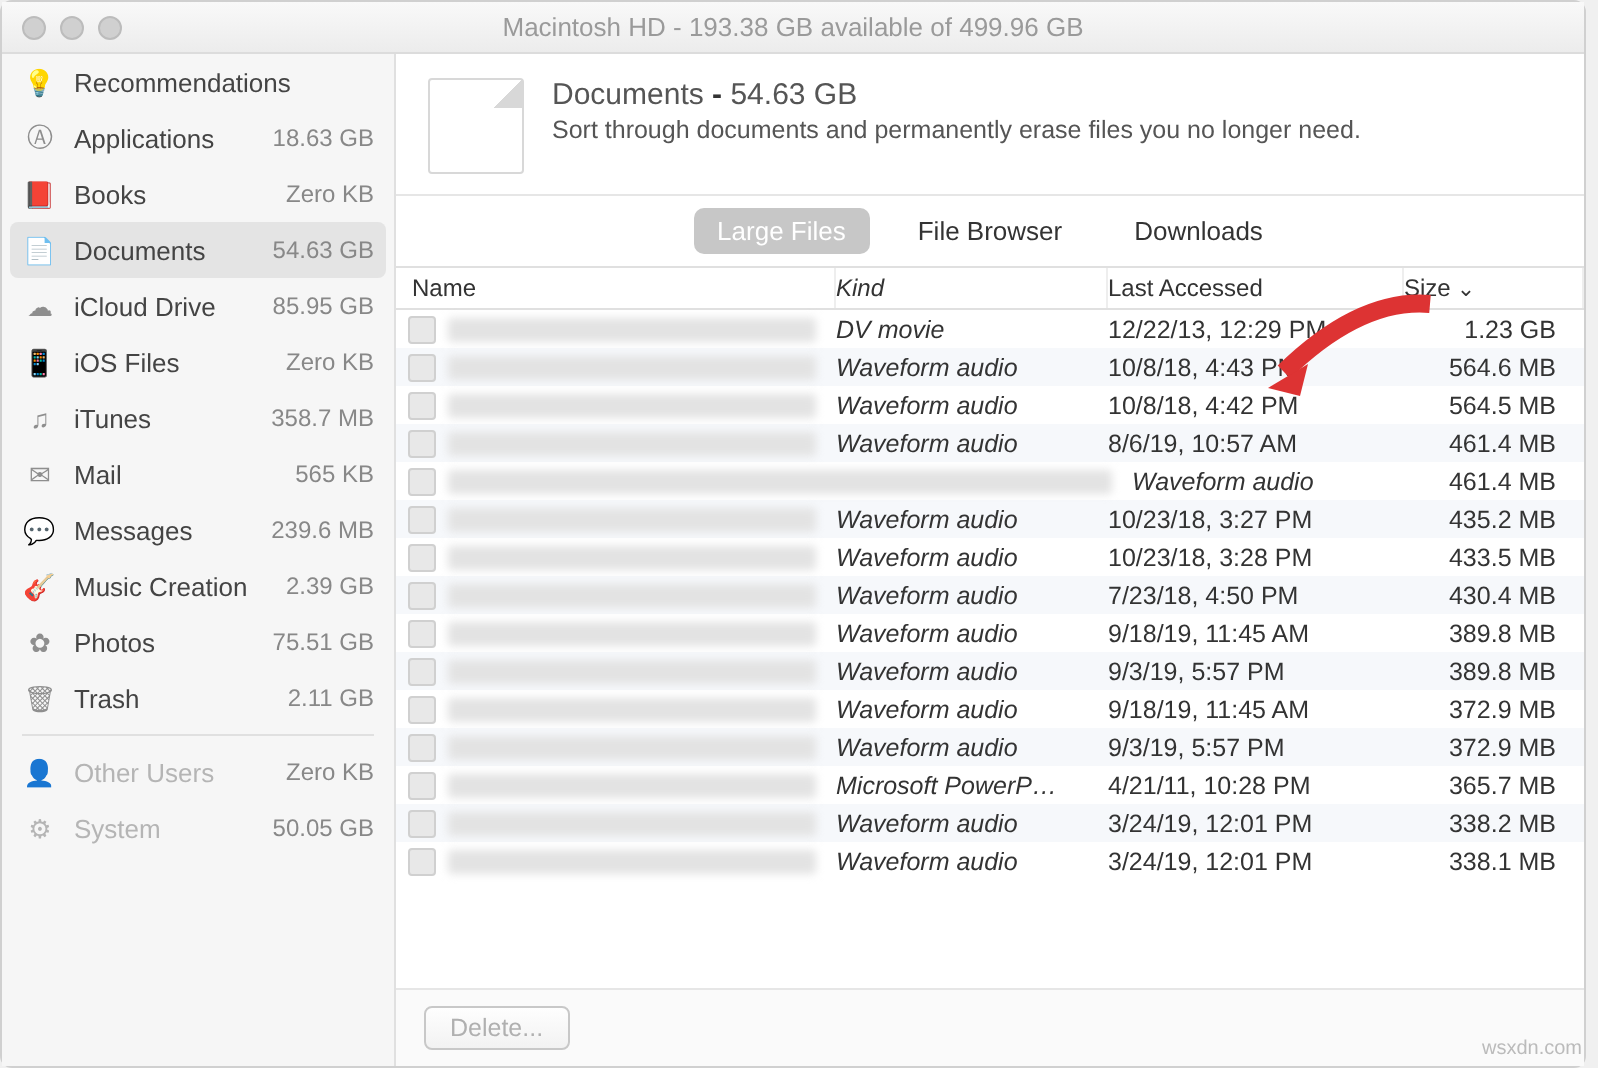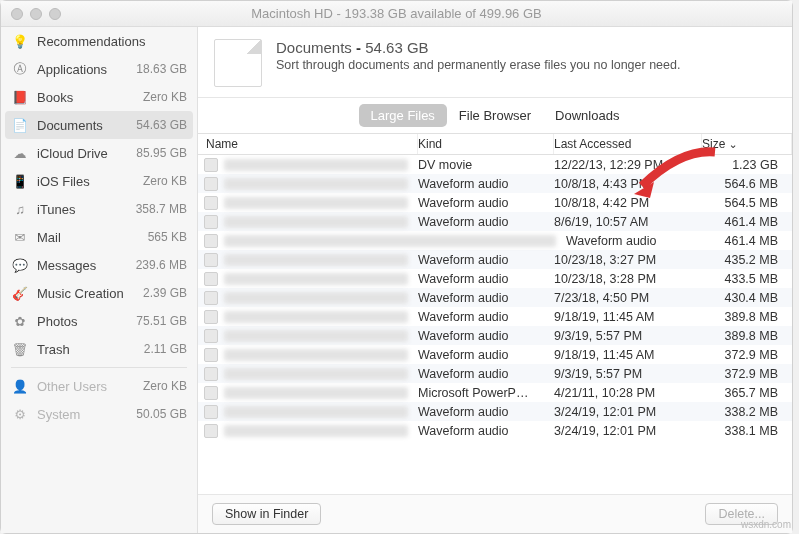--- a/index.html
+++ b/index.html
@@ -19,27 +19,27 @@
     .side-item.dim .label, .side-item.dim .icon { color: #b5b5b5; }
     .side-sep { height: 1px; background: #e0e0e0; margin: 4px 10px; }
     .main { flex: 1; display: flex; flex-direction: column; min-width: 0; }
     .header { display: flex; gap: 14px; padding: 12px 16px 10px 16px; align-items: flex-start; border-bottom: 1px solid #e6e6e6; position: relative; }
     .doc-icon { width: 48px; height: 48px; background:#fff; border:1px solid #d8d8d8; border-radius:2px; position:relative; }
     .doc-icon::after { content:""; position:absolute; top:0; right:0; width:14px; height:14px; background:linear-gradient(135deg,transparent 49%,#d8d8d8 50%); }
     .header h2 { font-size: 15px; font-weight: 600; }
     .header h2 span { font-weight: 400; color:#555; }
     .header p { font-size: 12.5px; color:#555; margin-top:2px; }
     .arrow { position:absolute; top:52px; left:450px; transform:translate(-18px,-6px); pointer-events:none; }
-    .tabs { display:flex; align-items:center; justify-content:center; padding:6px 0; position:relative; }
+    .tabs { display:flex; align-items:center; justify-content:center; gap:12px; padding:6px 0; position:relative; }
     .tab { padding:4px 12px; border-radius:5px; color:#333; font-size:13px; }
     .tab.active { background:#c7c7c7; color:#fff; }
     .table { flex:1; overflow:auto; }
     .thead { display:flex; background:#fff; border-bottom:1px solid #e0e0e0; border-top:1px solid #e0e0e0; height:22px; align-items:center; font-size:12px; color:#333; }
     .col-name { flex:1; padding-left:8px; }
-    .col-kind { width:136px; }
+    .col-kind { width:136px;font-style:italic; }
     .col-date { width:148px; }
     .col-size { width:90px; text-align:right; padding-right:14px; }
     .th { border-right:1px solid #eee; height:100%; display:flex; align-items:center; }
     .th.col-size span::after { content:" ⌄"; font-size:11px; }
     .row { display:flex; height:19px; align-items:center; font-size:12.5px; }
     .row:nth-child(even){ background:#f6f8fb; }
     .row .fic { width:14px; height:14px; margin:0 6px; background:#e8e8e8; border:1px solid #d0d0d0; border-radius:2px; flex-shrink:0; }
     .row .blur { flex:1; height:12px; background:#e3e3e3; filter:blur(2px); border-radius:2px; margin-right:10px; }
     .footer { display:flex; justify-content:space-between; padding:8px 14px; border-top:1px solid #e6e6e6; background:#fafafa; }
     .btn { padding:3px 12px; border:1px solid #c8c8c8; border-radius:4px; background:linear-gradient(#fefefe,#f2f2f2); font-size:12.5px; color:#333; }
@@ -265,19 +265,18 @@
             <div class="row">
               <div class="fic"></div>
               <div class="blur"></div>
               <div class="col-kind">Waveform audio</div>
               <div class="col-date">3/24/19, 12:01 PM</div>
               <div class="col-size">338.1 MB</div>
             </div>
           </div>
       </div>
       <div class="footer">
-        <button class="btn">Show in Finder</button>
         <button class="btn dis">Delete...</button>
       </div>
     </div>
   </div>
   <div class="watermark">wsxdn.com</div>
 </div>
 
 </body></html>

